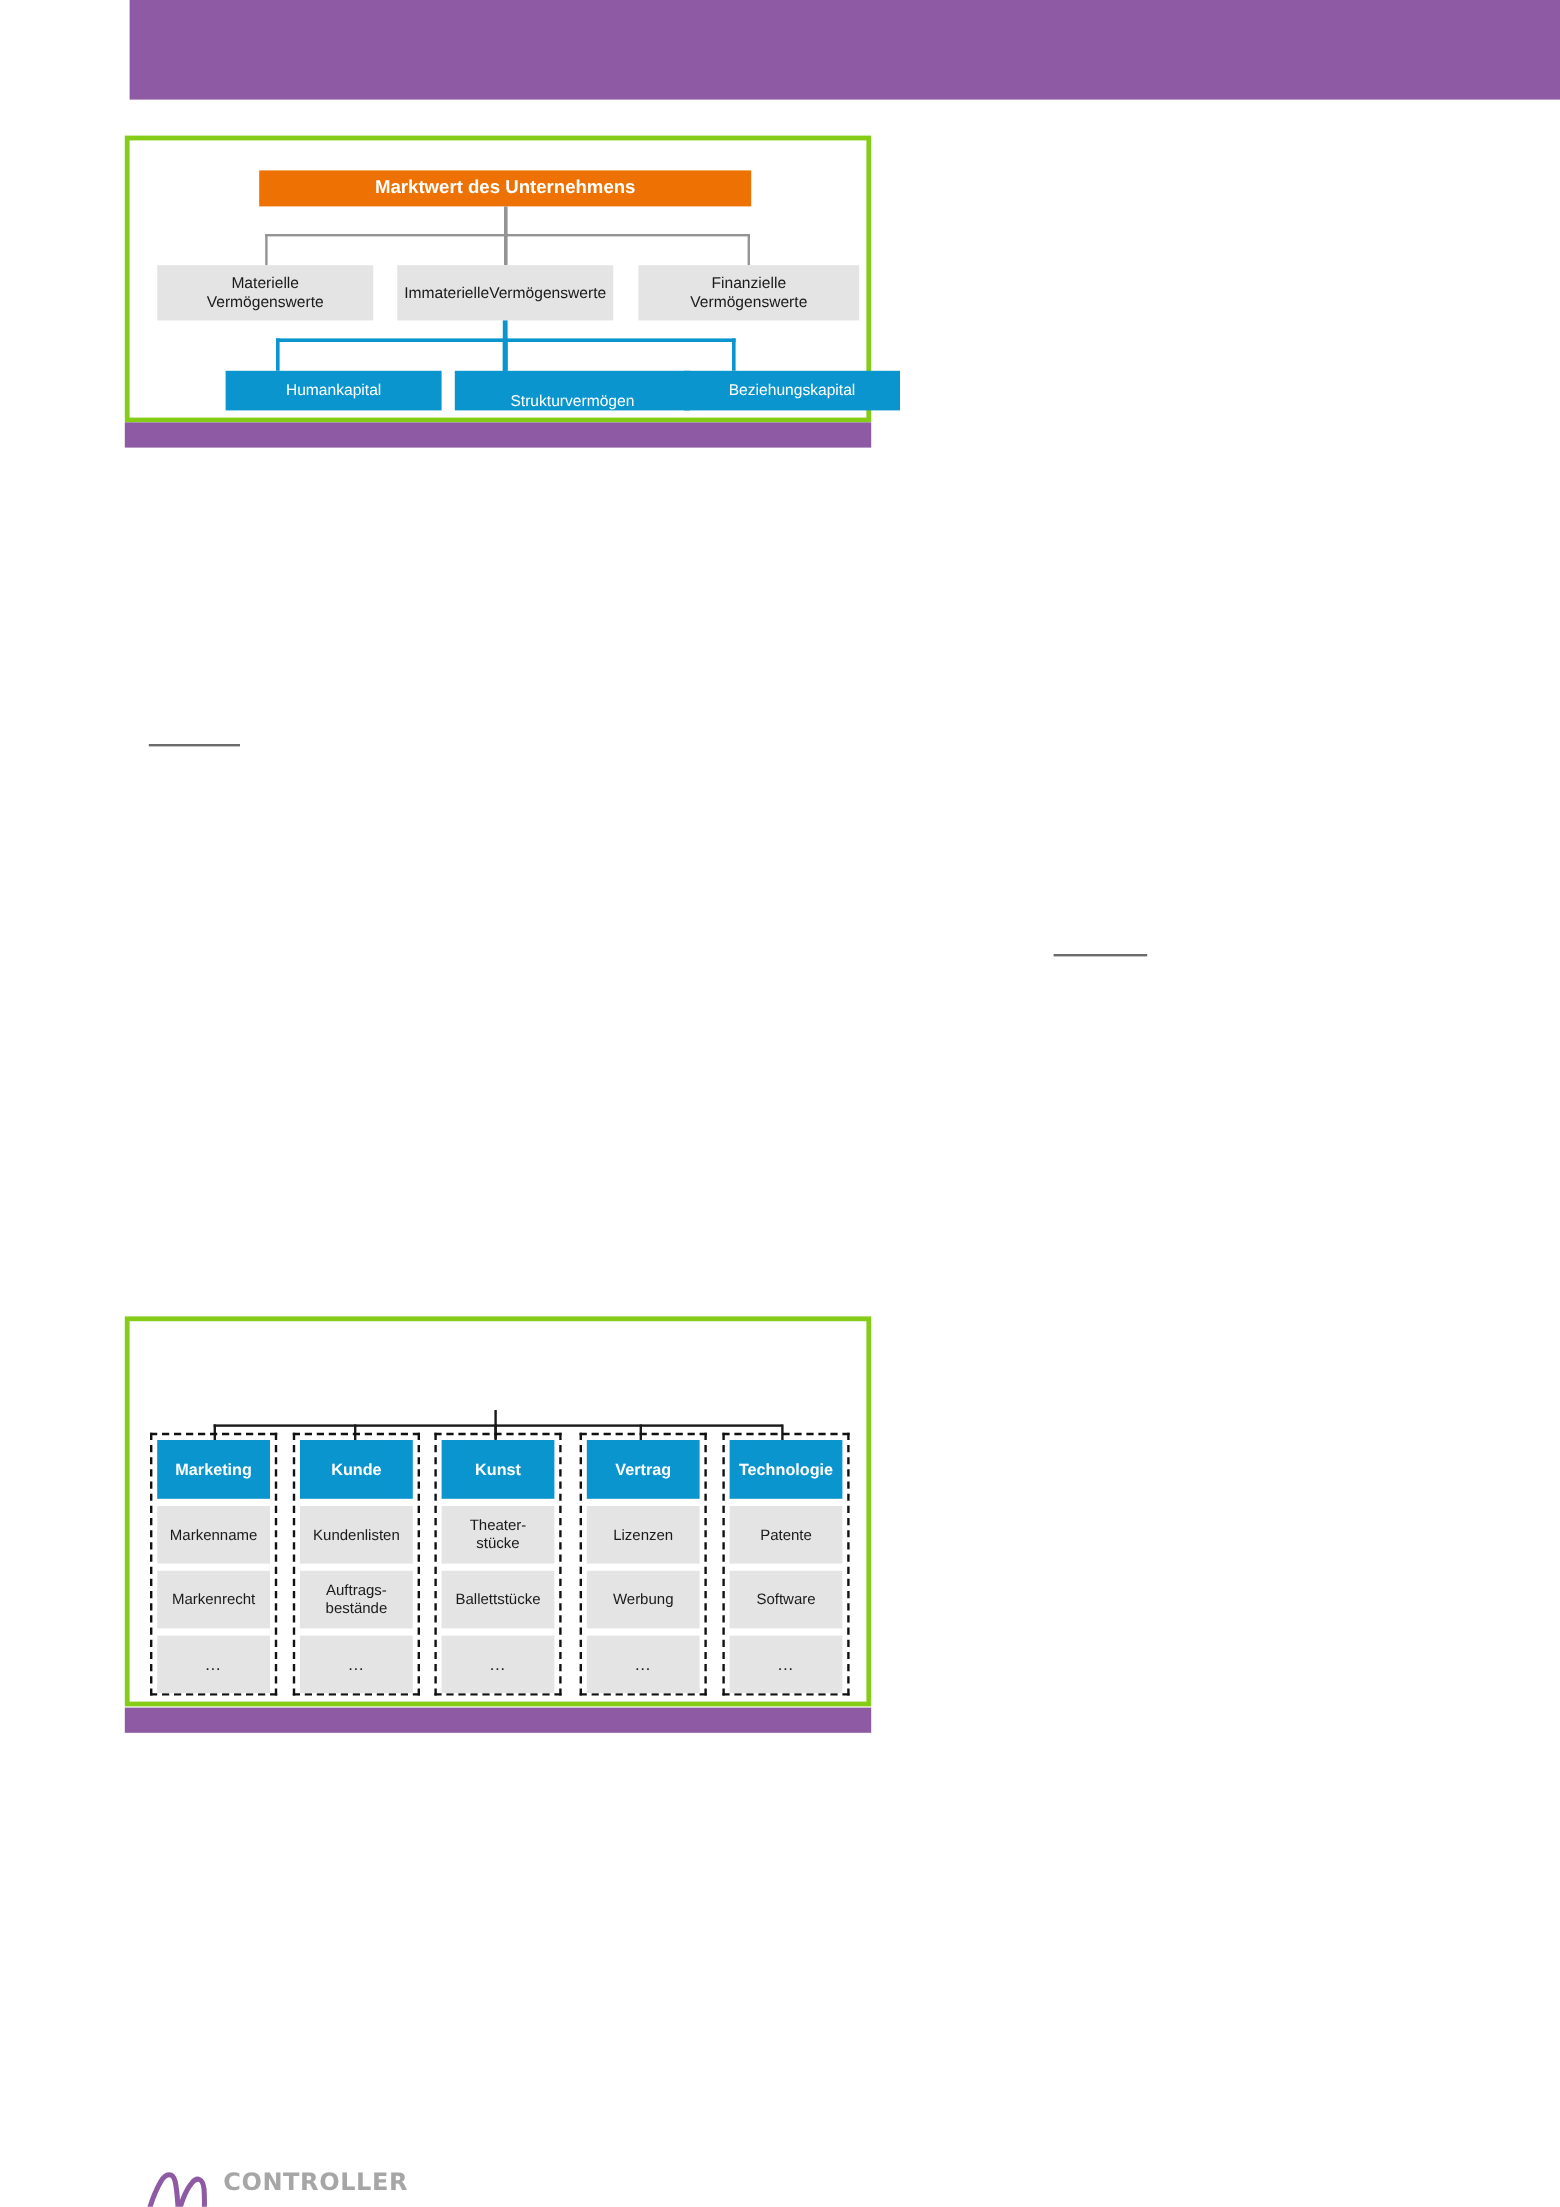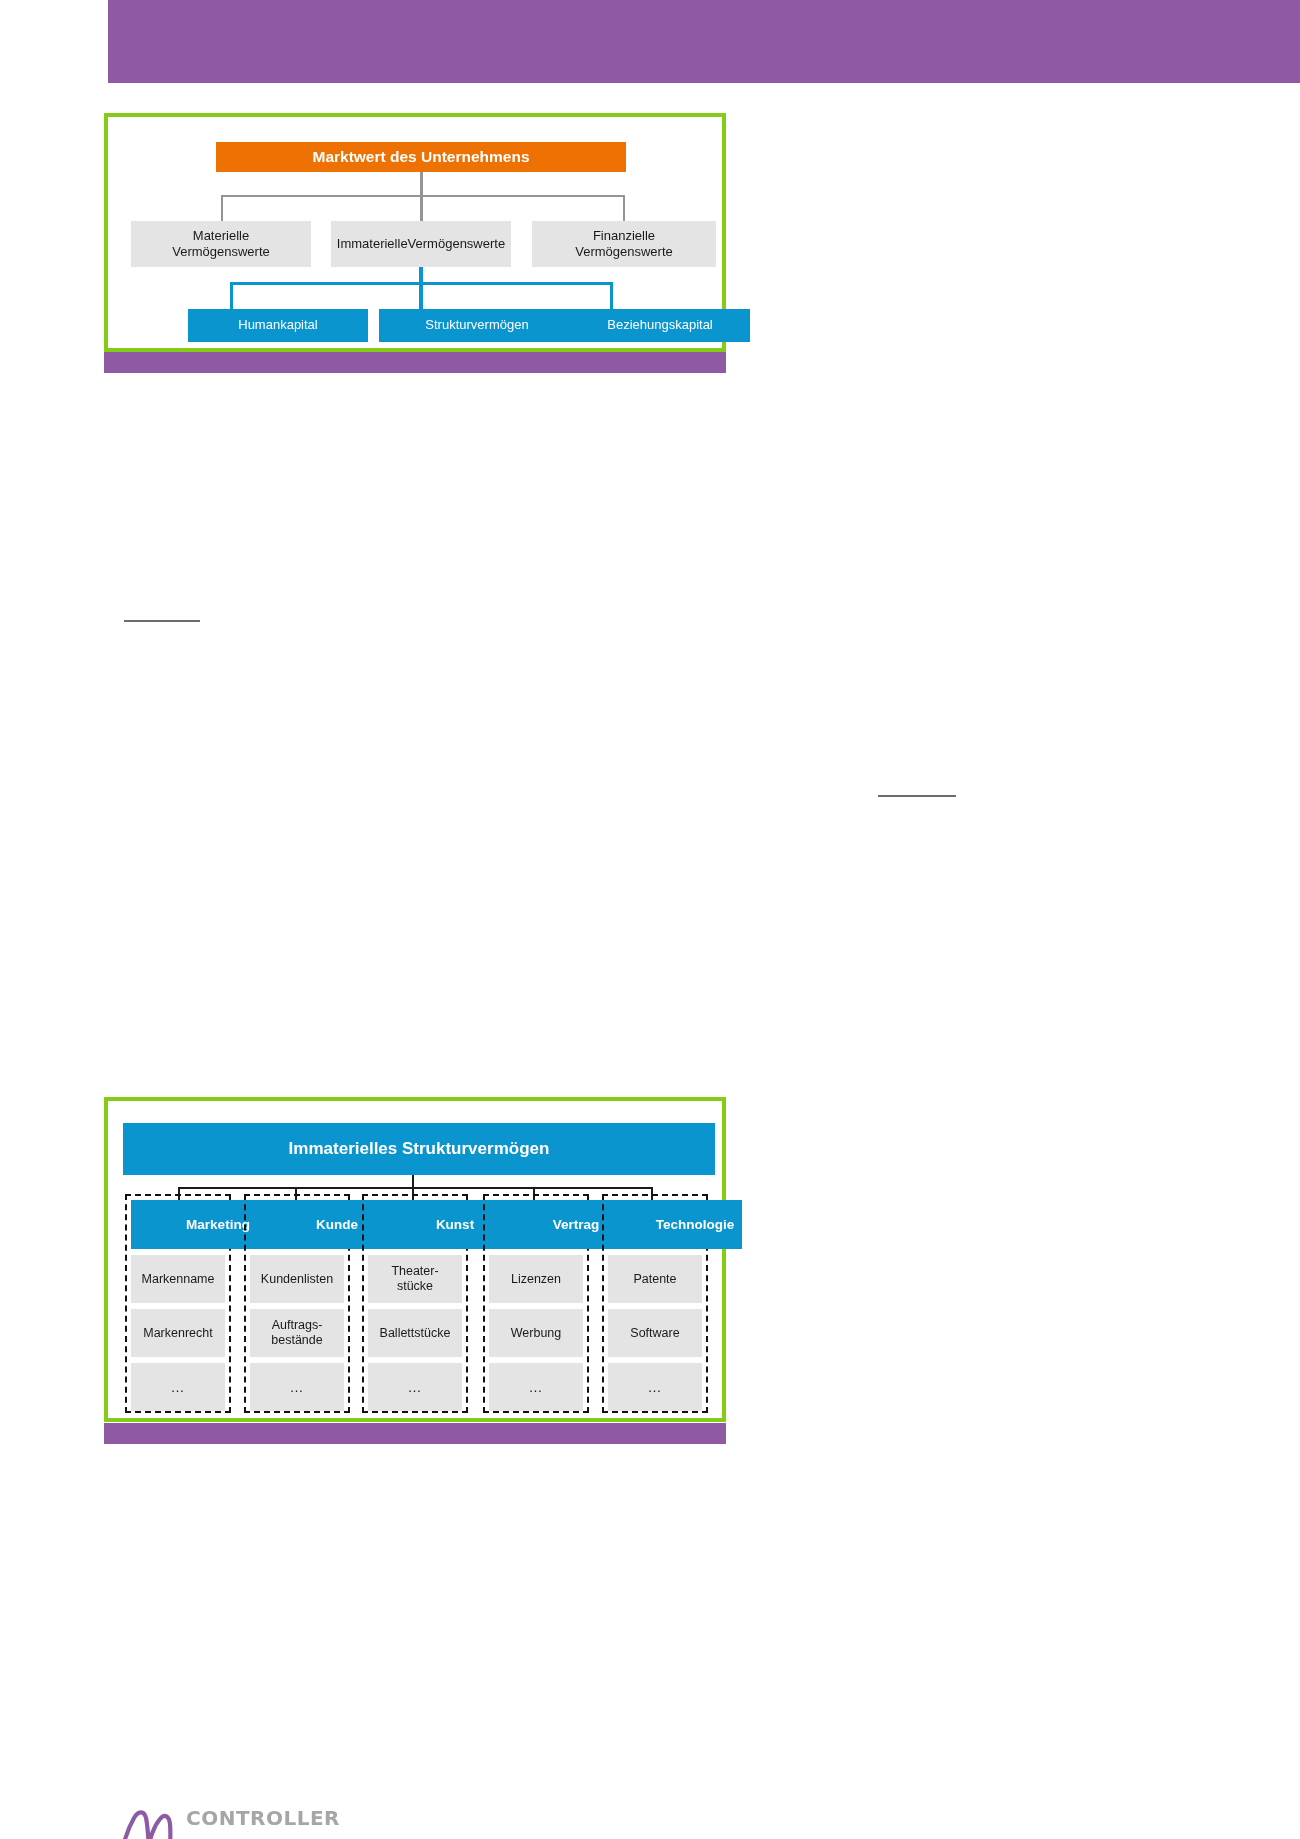--- a/index.html
+++ b/index.html
@@ -134,21 +134,20 @@
     width: 100%;
     height: 49px;
     background: #0B95CE;
     color: #ffffff;
     font-weight: bold;
     font-size: 13.5px;
     display: flex;
     align-items: center;
     justify-content: center;
     text-align: center;
-    padding-left: 40px;
   }
   .col-cell {
     width: 100%;
     height: 48px;
     margin-top: 6px;
     background: #E4E4E4;
     color: #1a1a1a;
     font-size: 12.5px;
     display: flex;
     align-items: center;
@@ -223,34 +222,31 @@
 
   <div class="connector-blue" style="left:311px; top:150px; width:4px; height:42px;"></div>
   <div class="connector-blue" style="left:122px; top:165px; width:383px; height:3px;"></div>
   <div class="connector-blue" style="left:122px; top:165px; width:3px; height:27px;"></div>
   <div class="connector-blue" style="left:311px; top:165px; width:4px; height:27px;"></div>
   <div class="connector-blue" style="left:502px; top:165px; width:3px; height:27px;"></div>
 
   <div class="box box-blue" style="left:32px; top:192px; width:180px; height:33px;">
     <span>Humankapital</span>
   </div>
-  <div class="box box-blue" style="left:223px; top:192px; width:196px; height:33px;">
+  <div class="box box-blue" style="left:223px; top:192px; width:196px; height:33px;align-items:flex-end;">
     <span>Strukturvermögen</span>
   </div>
   <div class="box box-blue" style="left:414px; top:192px; width:180px; height:33px;">
     <span>Beziehungskapital</span>
   </div>
 </div>
 <div class="fig-footer" id="figure-one-footer"></div>
 
 <div class="figure" id="figure-two">
 
-  <div class="f2-title">
-    <span>Immaterielles Strukturvermögen</span>
-  </div>
 
   <div class="connector-dark" style="left:304px; top:74px; width:2px; height:24px;"></div>
   <div class="connector-dark" style="left:70px; top:86px; width:474px; height:2px;"></div>
   <div class="connector-dark" style="left:70px; top:86px; width:2px; height:18px;"></div>
   <div class="connector-dark" style="left:187px; top:86px; width:2px; height:18px;"></div>
   <div class="connector-dark" style="left:304px; top:86px; width:2px; height:18px;"></div>
   <div class="connector-dark" style="left:425px; top:86px; width:2px; height:18px;"></div>
   <div class="connector-dark" style="left:543px; top:86px; width:2px; height:18px;"></div>
 
   <div class="col-wrap" style="left:17px;">

